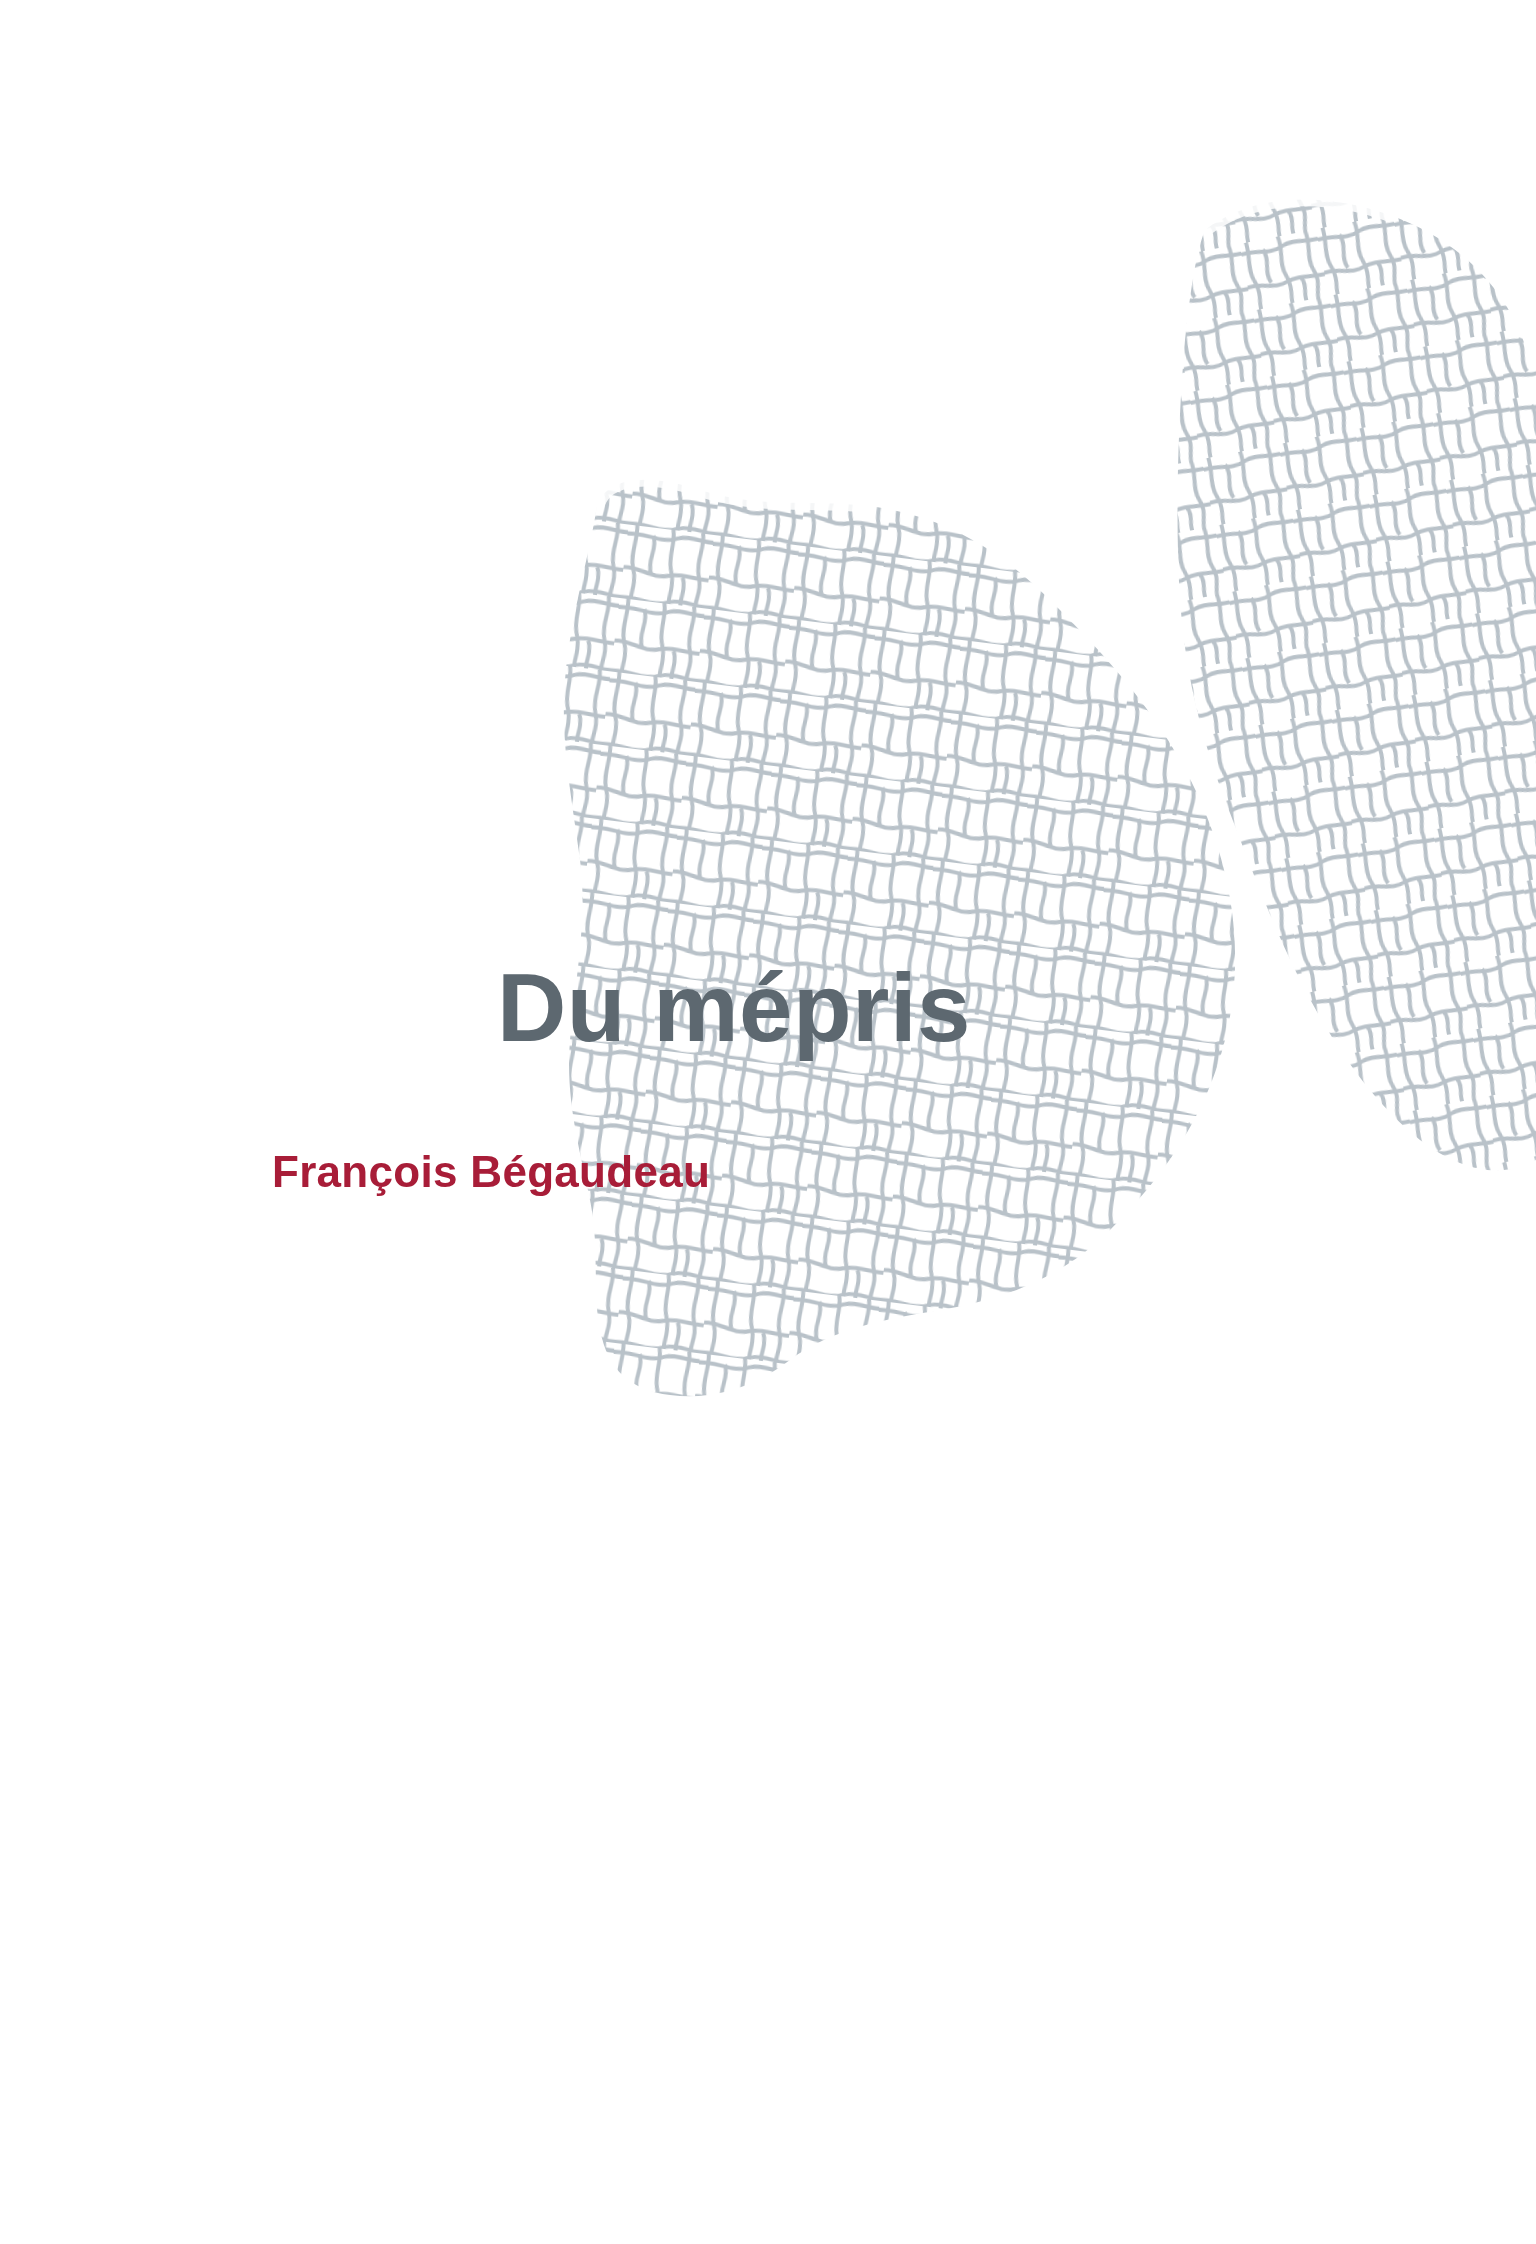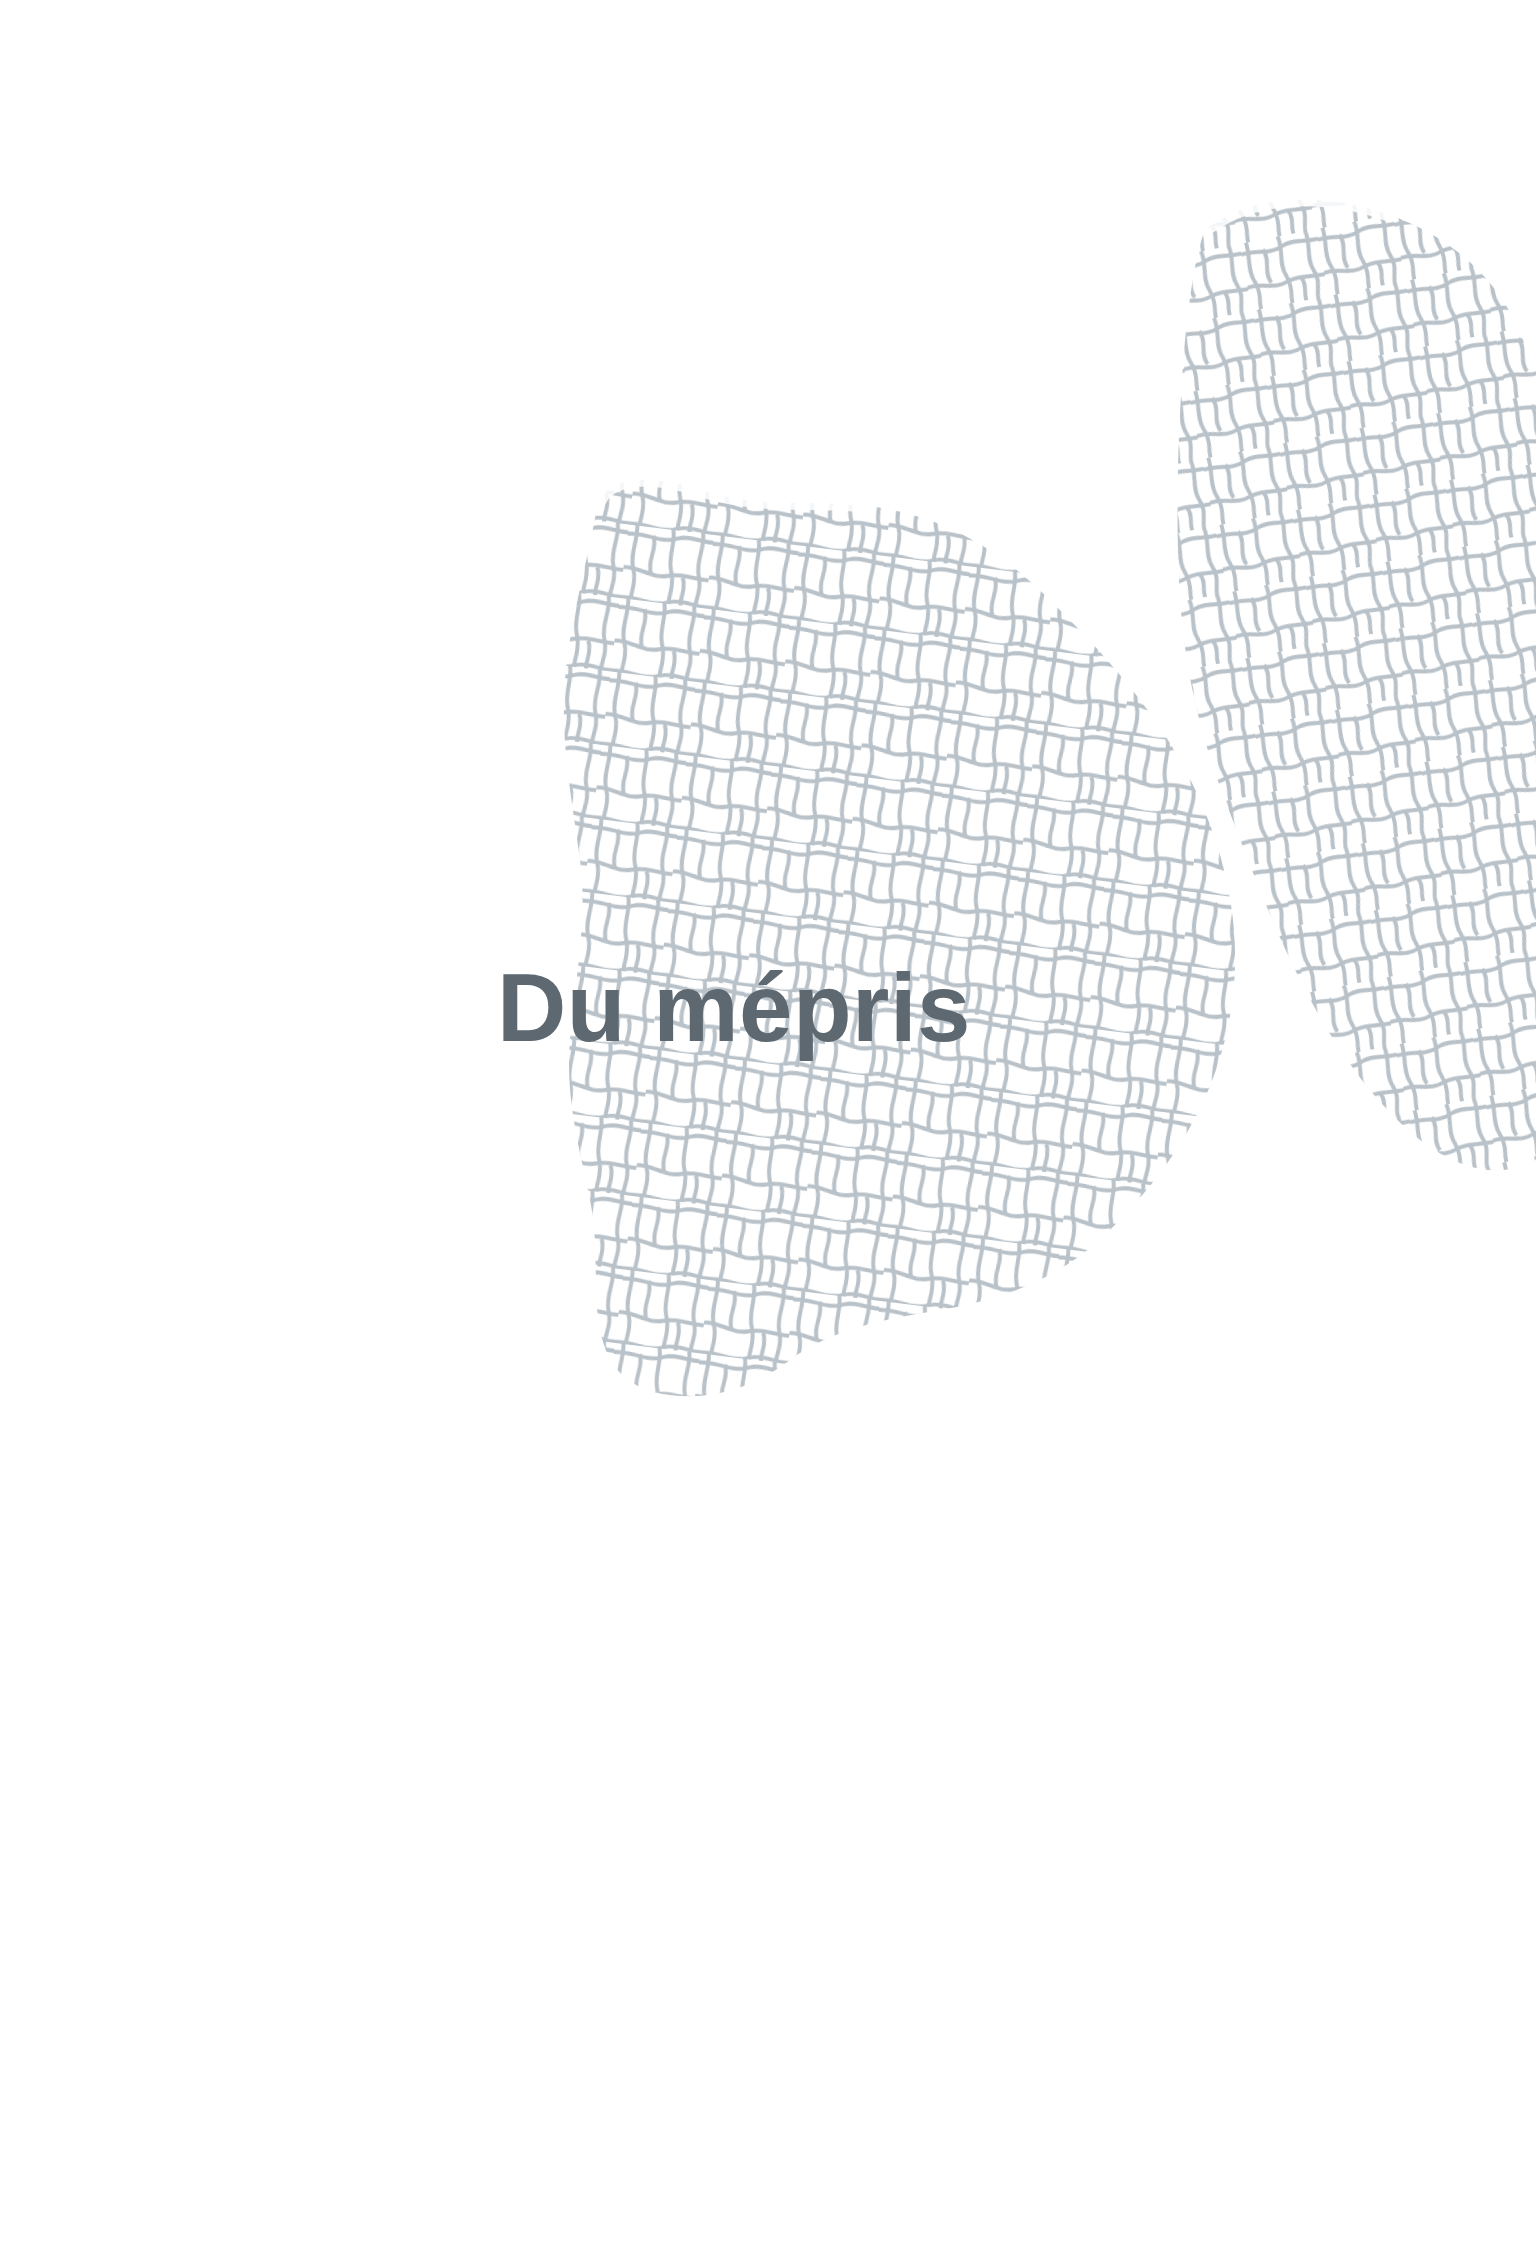--- a/index.html
+++ b/index.html
@@ -133,20 +133,21 @@
     </g>
 
     <g fill="none" stroke="#ffffff" stroke-width="14" opacity="0.85">
       <path d="M596 512 C 600 480, 640 470, 700 490 C 760 508, 800 500, 860 505"></path>
       <path d="M1205 230 C 1250 195, 1320 190, 1390 215"></path>
     </g>
   </svg>
 
   <div class="title">Du mépris</div>
 
+  <div class="author">François Bégaudeau</div>
 
   <div class="publisher">
     
     
     
   </div>
 
 </div>
 
 </body></html>

